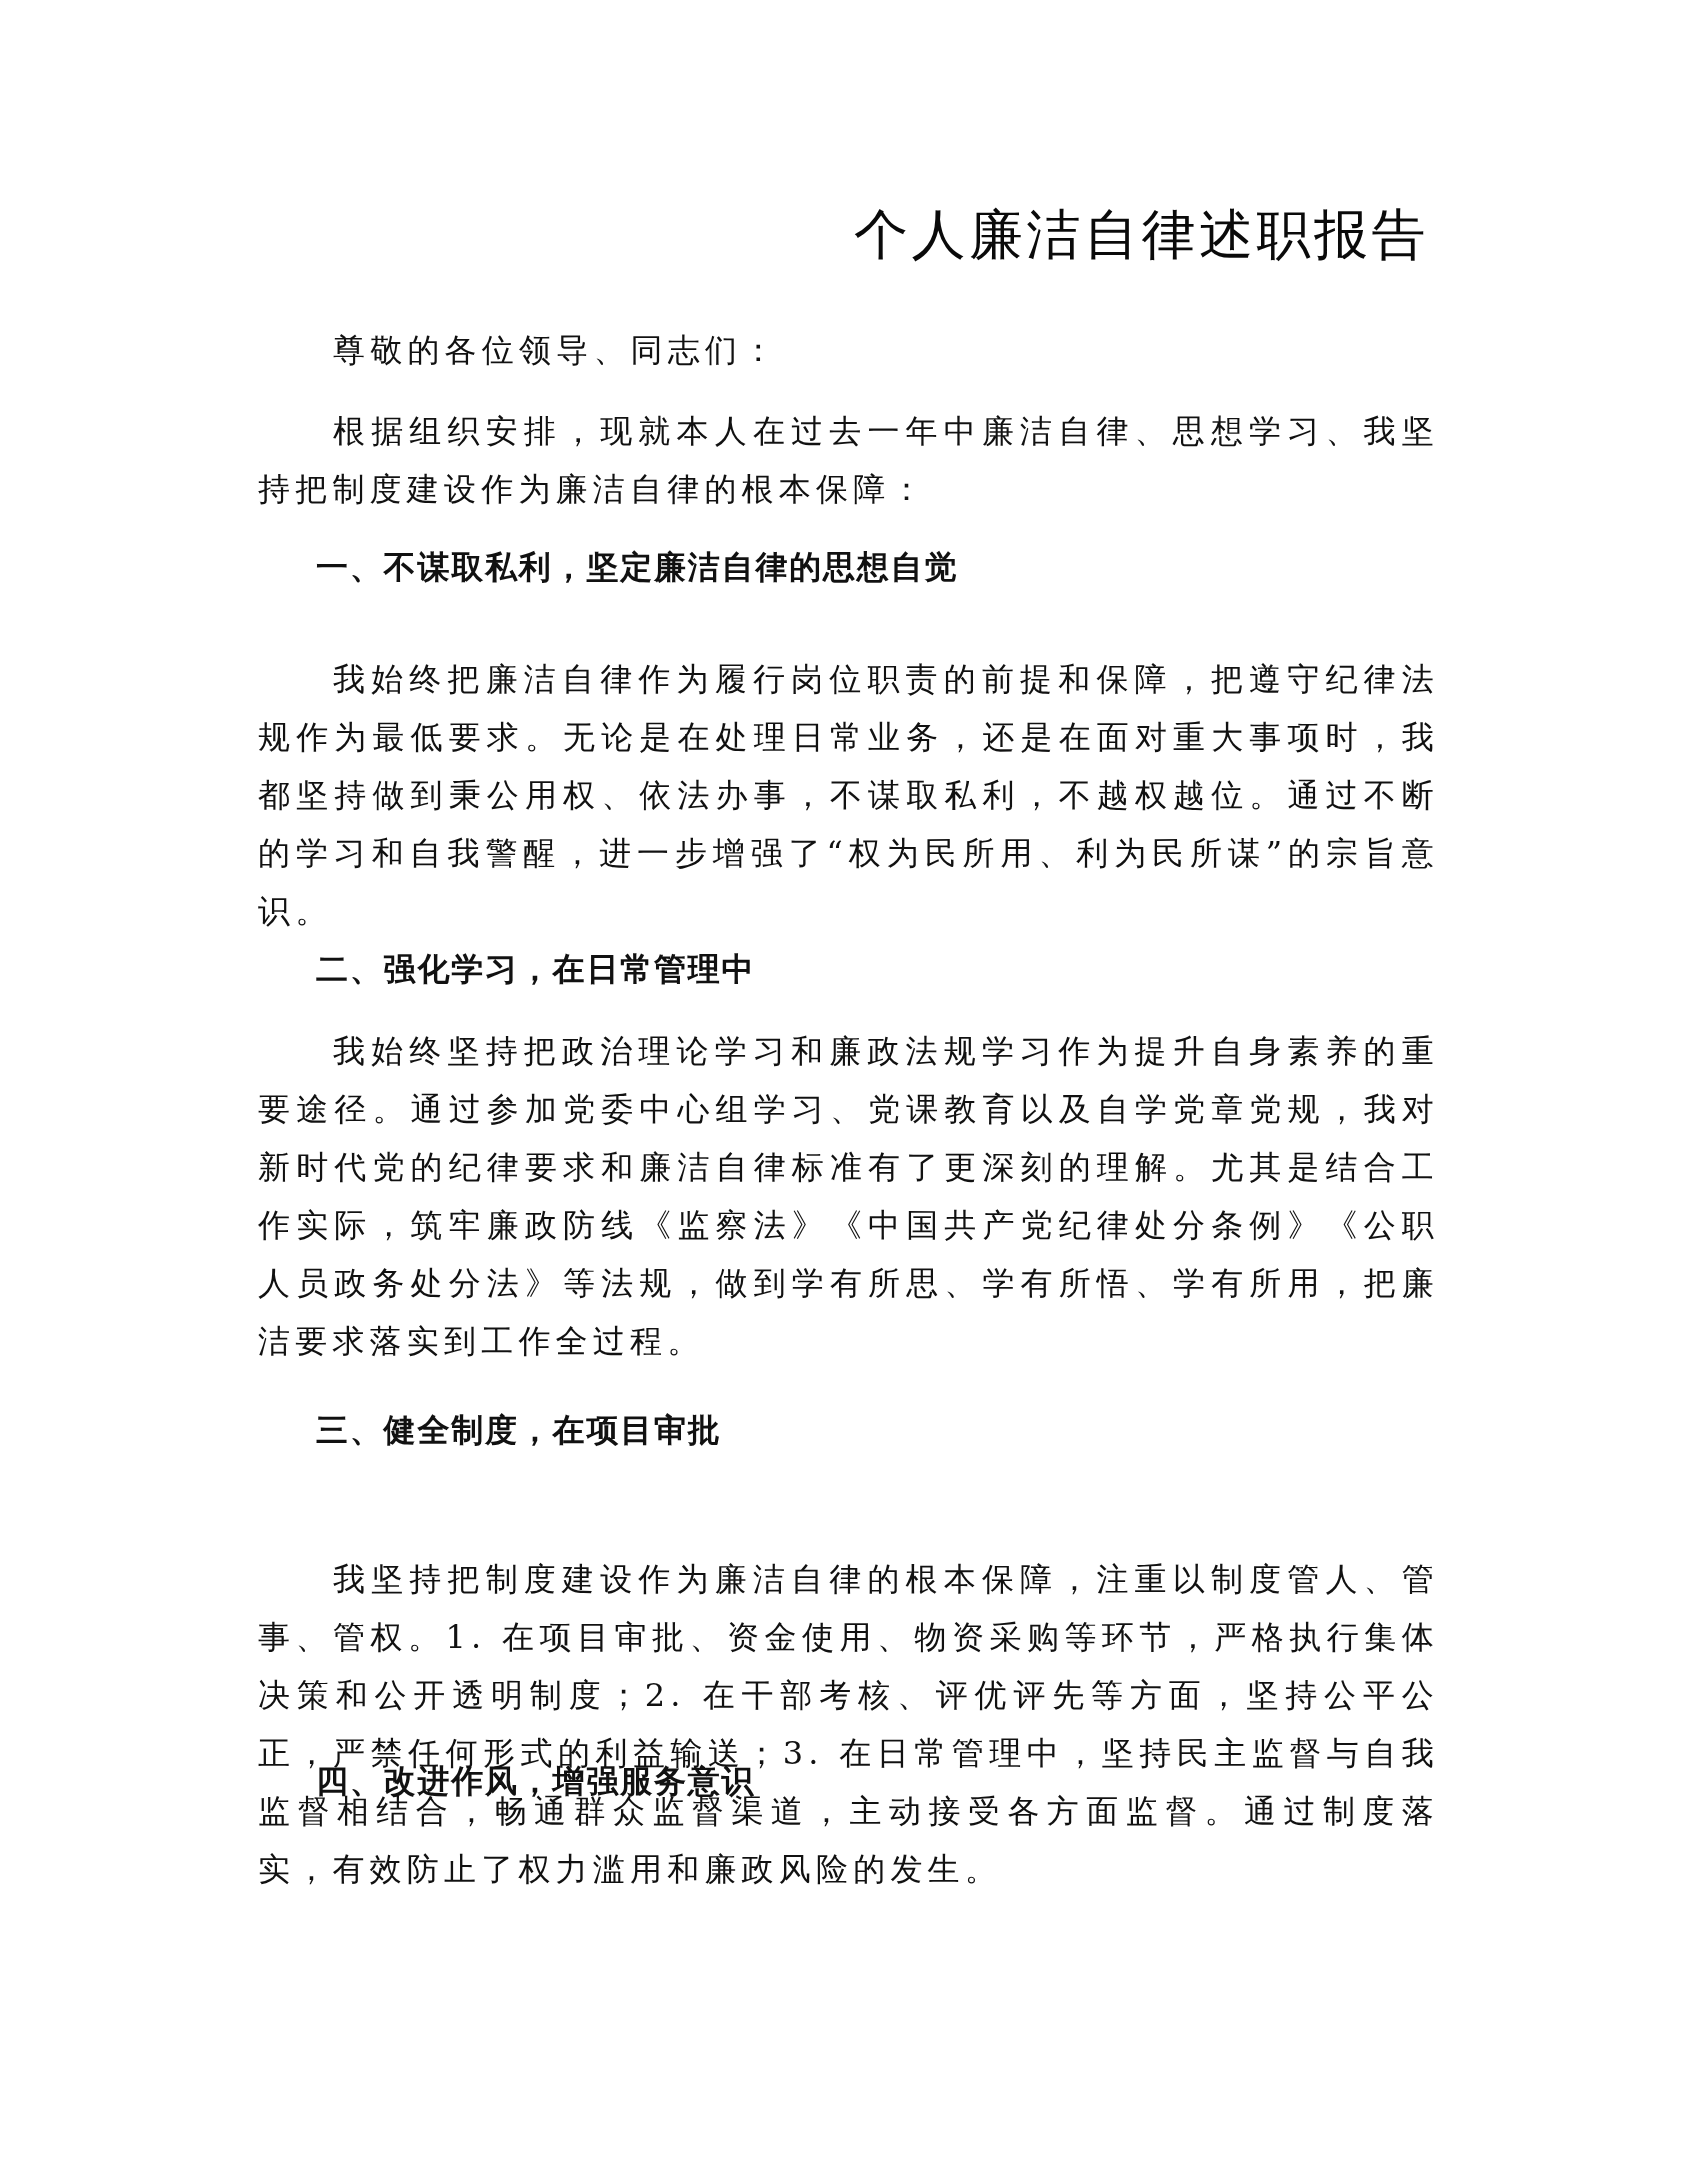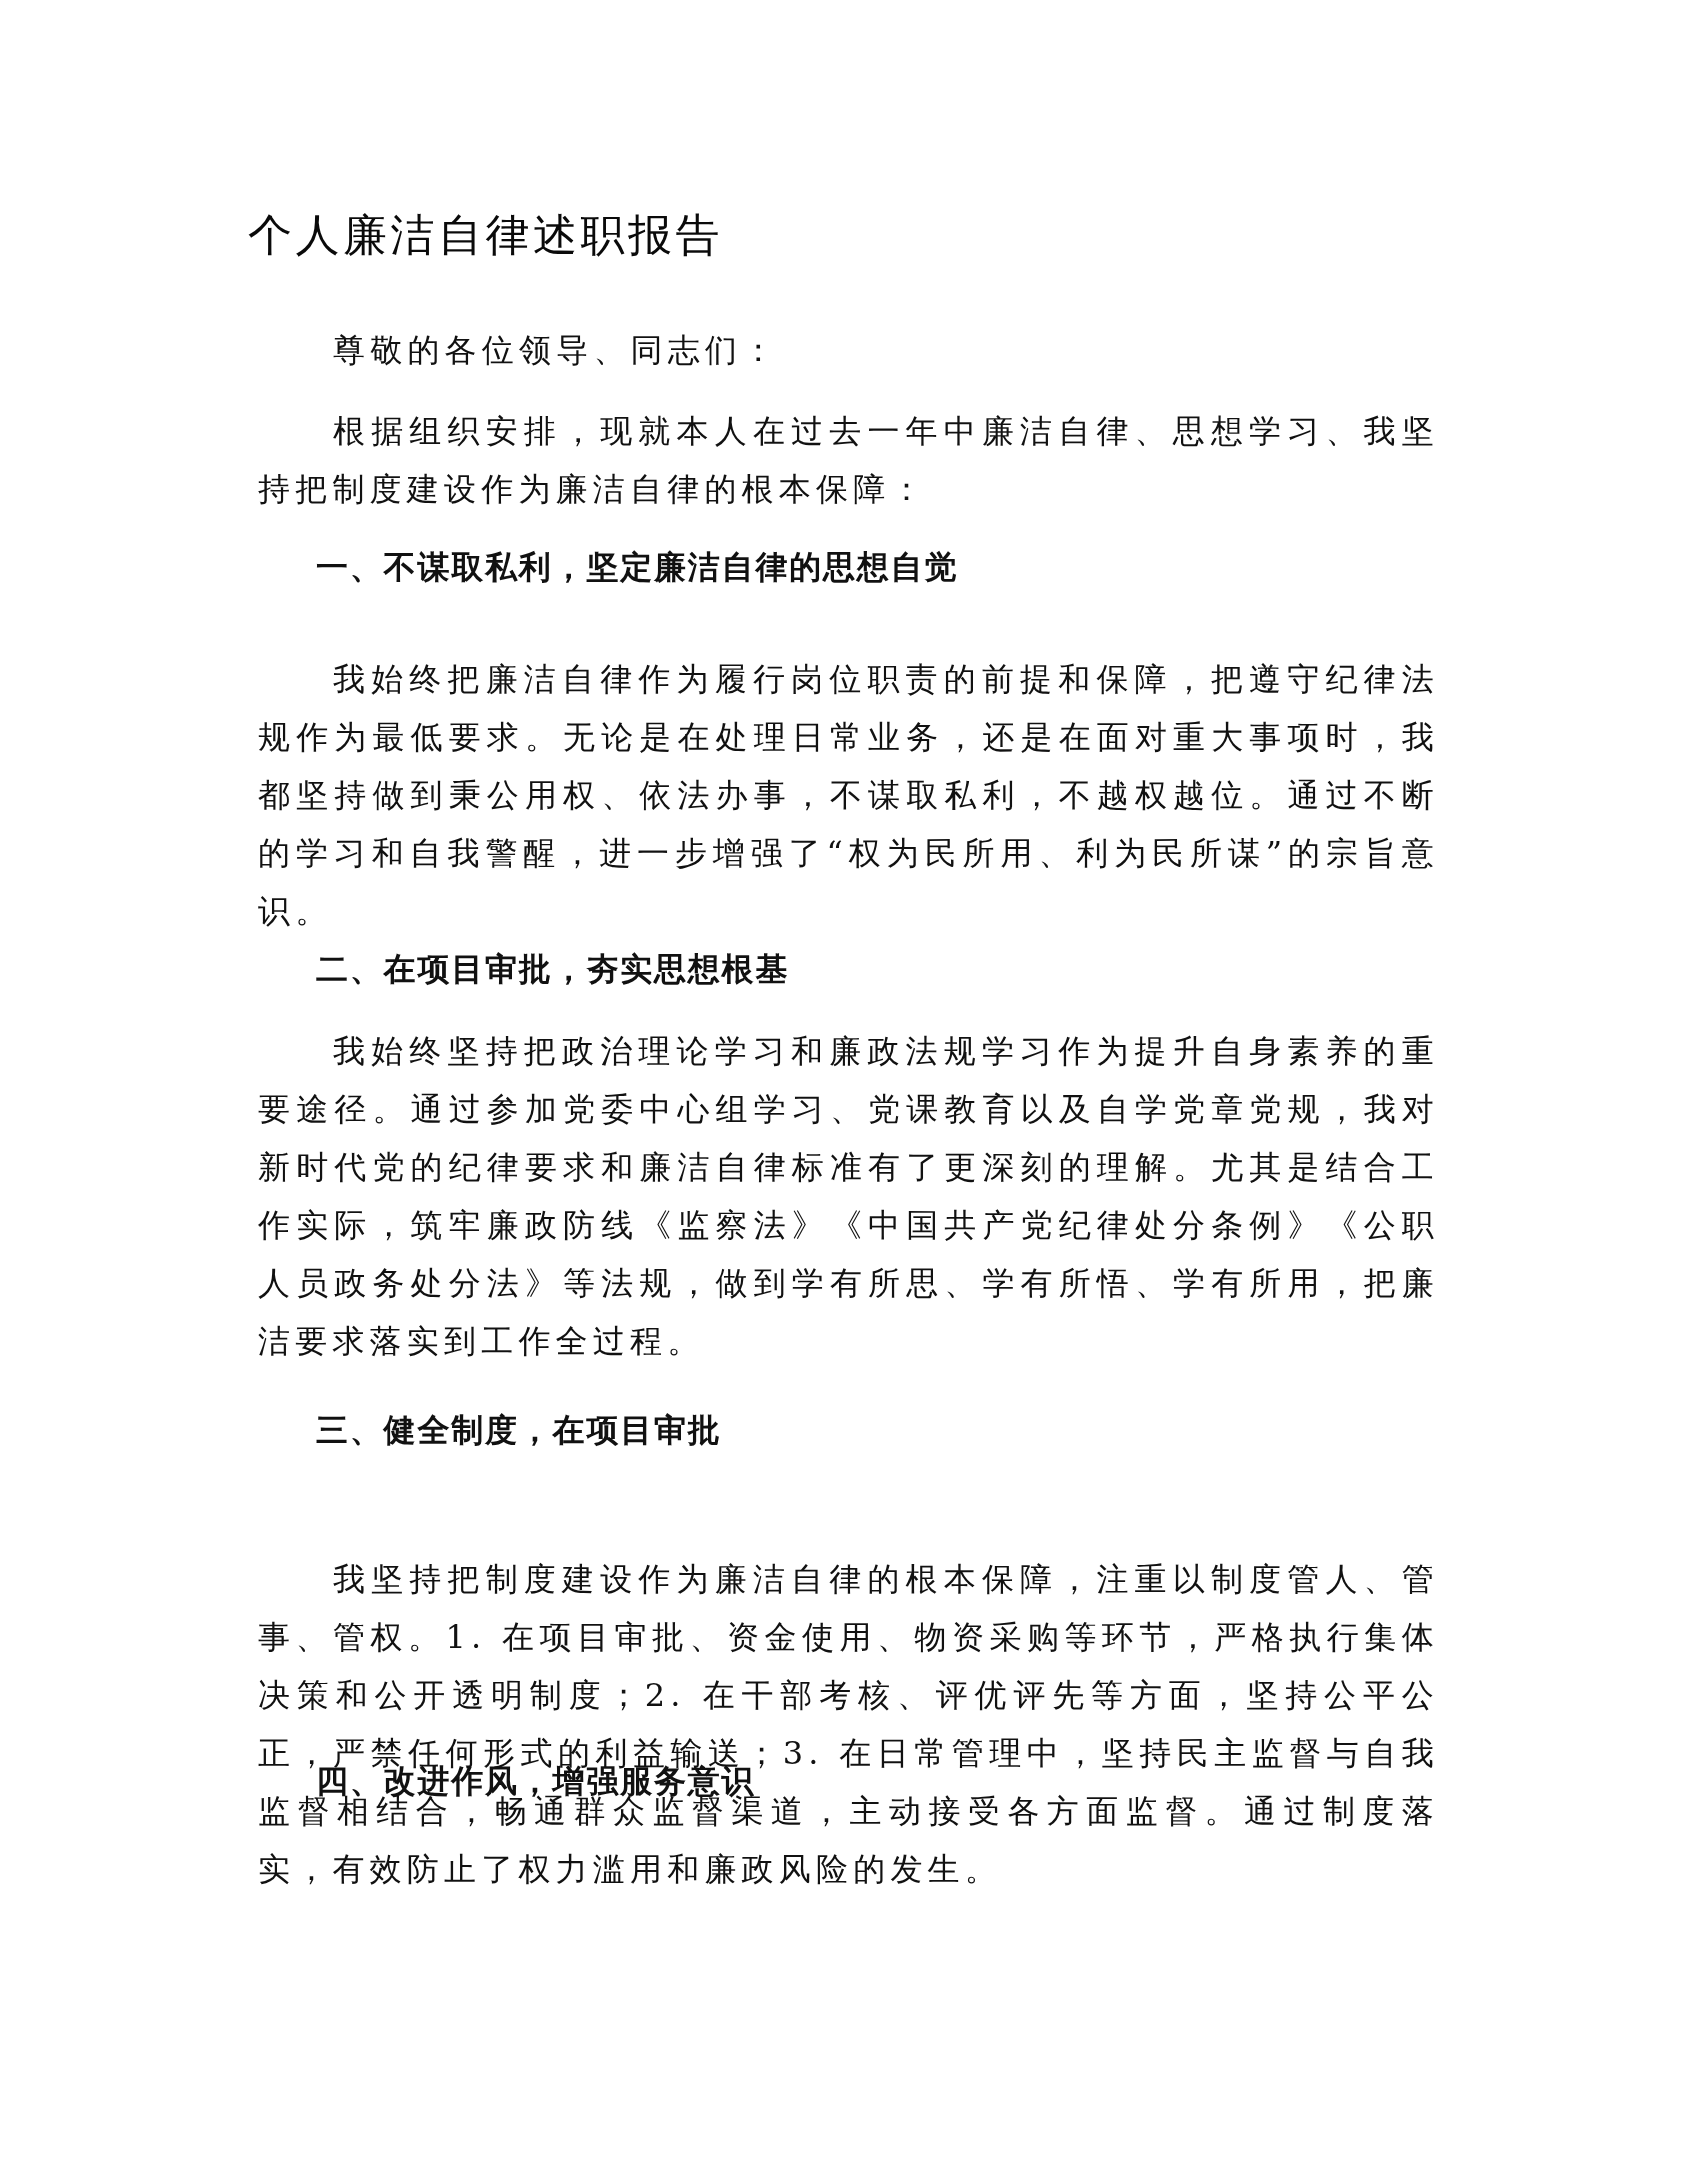--- a/index.html
+++ b/index.html
@@ -19,22 +19,22 @@
       position: absolute;
       left: 248px;
       top: 0;
       width: 1181px;
     }
     .doc-title {
       position: absolute;
       left: 0;
       top: 195px;
       width: 1181px;
-      text-align: left;
-      font-size: 44px;
+      text-align: right;
+      font-size: 54px;
       line-height: 79px;
       letter-spacing: 3.5px;
       font-weight: 400;
       margin: 0;
       color: #0a0a0a;
     }
     .block {
       position: absolute;
       left: 0;
       width: 1181px;
@@ -60,21 +60,21 @@
 <div class="page">
   <h1 class="doc-title">个人廉洁自律述职报告</h1>
 
   <p class="block indent" style="top:311px;">尊敬的各位领导、同志们：</p>
 
   <p class="block indent" style="top:392px;">根据组织安排，现就本人在过去一年中廉洁自律、思想学习、我坚持把制度建设作为廉洁自律的根本保障：</p>
 
   <p class="block heading" style="top:528px;">一、不谋取私利，坚定廉洁自律的思想自觉</p>
   <p class="block indent" style="top:640px;">我始终把廉洁自律作为履行岗位职责的前提和保障，把遵守纪律法规作为最低要求。无论是在处理日常业务，还是在面对重大事项时，我都坚持做到秉公用权、依法办事，不谋取私利，不越权越位。通过不断的学习和自我警醒，进一步增强了“权为民所用、利为民所谋”的宗旨意识。</p>
 
-  <p class="block heading" style="top:930px;">二、在项目审批，夯实思想根基</p>
+  <p class="block heading" style="top:930px;">二、强化学习，在日常管理中</p>
   <p class="block indent" style="top:1012px;">我始终坚持把政治理论学习和廉政法规学习作为提升自身素养的重要途径。通过参加党委中心组学习、党课教育以及自学党章党规，我对新时代党的纪律要求和廉洁自律标准有了更深刻的理解。尤其是结合工作实际，筑牢廉政防线《监察法》《中国共产党纪律处分条例》《公职人员政务处分法》等法规，做到学有所思、学有所悟、学有所用，把廉洁要求落实到工作全过程。</p>
 
   <p class="block heading" style="top:1391px;">三、健全制度，在项目审批</p>
   <p class="block indent" style="top:1540px;">我坚持把制度建设作为廉洁自律的根本保障，注重以制度管人、管事、管权。1. 在项目审批、资金使用、物资采购等环节，严格执行集体决策和公开透明制度；2. 在干部考核、评优评先等方面，坚持公平公正，严禁任何形式的利益输送；3. 在日常管理中，坚持民主监督与自我监督相结合，畅通群众监督渠道，主动接受各方面监督。通过制度落实，有效防止了权力滥用和廉政风险的发生。</p>
 
   <p class="block heading" style="top:1742px;">四、改进作风，增强服务意识</p>
 </div>
 
 
 </body></html>

